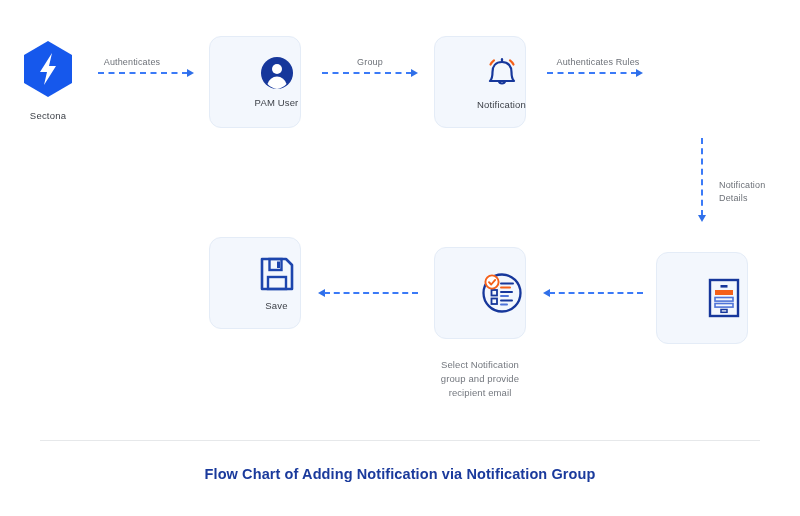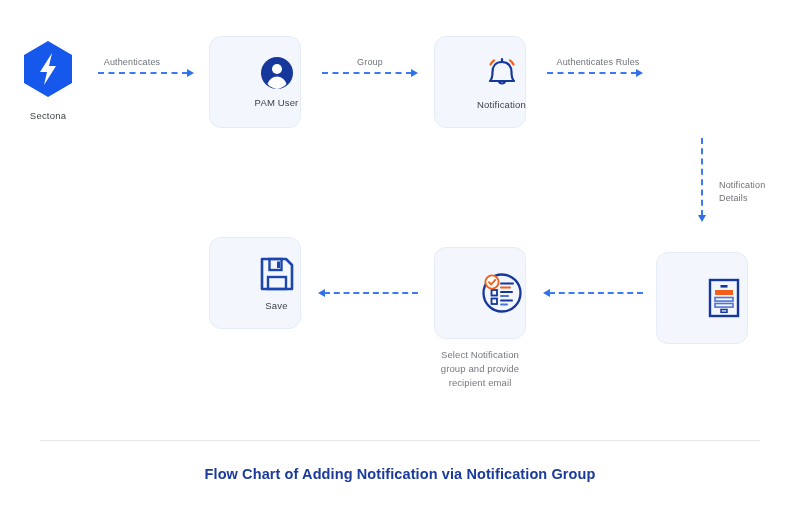--- a/index.html
+++ b/index.html
@@ -262,21 +262,21 @@
           <line x1="21" y1="21" x2="32" y2="21" stroke="#16379b"></line>
           <line x1="21" y1="25" x2="28" y2="25" stroke="#4f74d8"></line>
           <line x1="21" y1="29.5" x2="32" y2="29.5" stroke="#16379b"></line>
           <line x1="21" y1="33.5" x2="27" y2="33.5" stroke="#4f74d8"></line>
         </g>
         <circle cx="12" cy="11" r="6.6" fill="#ffffff" stroke="#f4601a" stroke-width="1.9"></circle>
         <path d="M9 11.2 l2.2 2.3 l4 -4.6" fill="none" stroke="#f4601a" stroke-width="1.9" stroke-linecap="round" stroke-linejoin="round"></path>
       </svg>
     </span>
   </div>
-  <div class="below-label" style="left:405px; top:348px; width:150px;">Select Notification
+  <div class="below-label" style="left:405px; top:358px; width:150px;">Select Notification
 group and provide
 recipient email</div>
 
   <div class="arrow-h" style="left:318px; top:286px; width:100px;">
     <span class="arrow-head-left"></span>
     <span class="arrow-line"></span>
   </div>
 
   <div class="node card" style="left:209px; top:237px;">
     <span class="icon-wrap">

